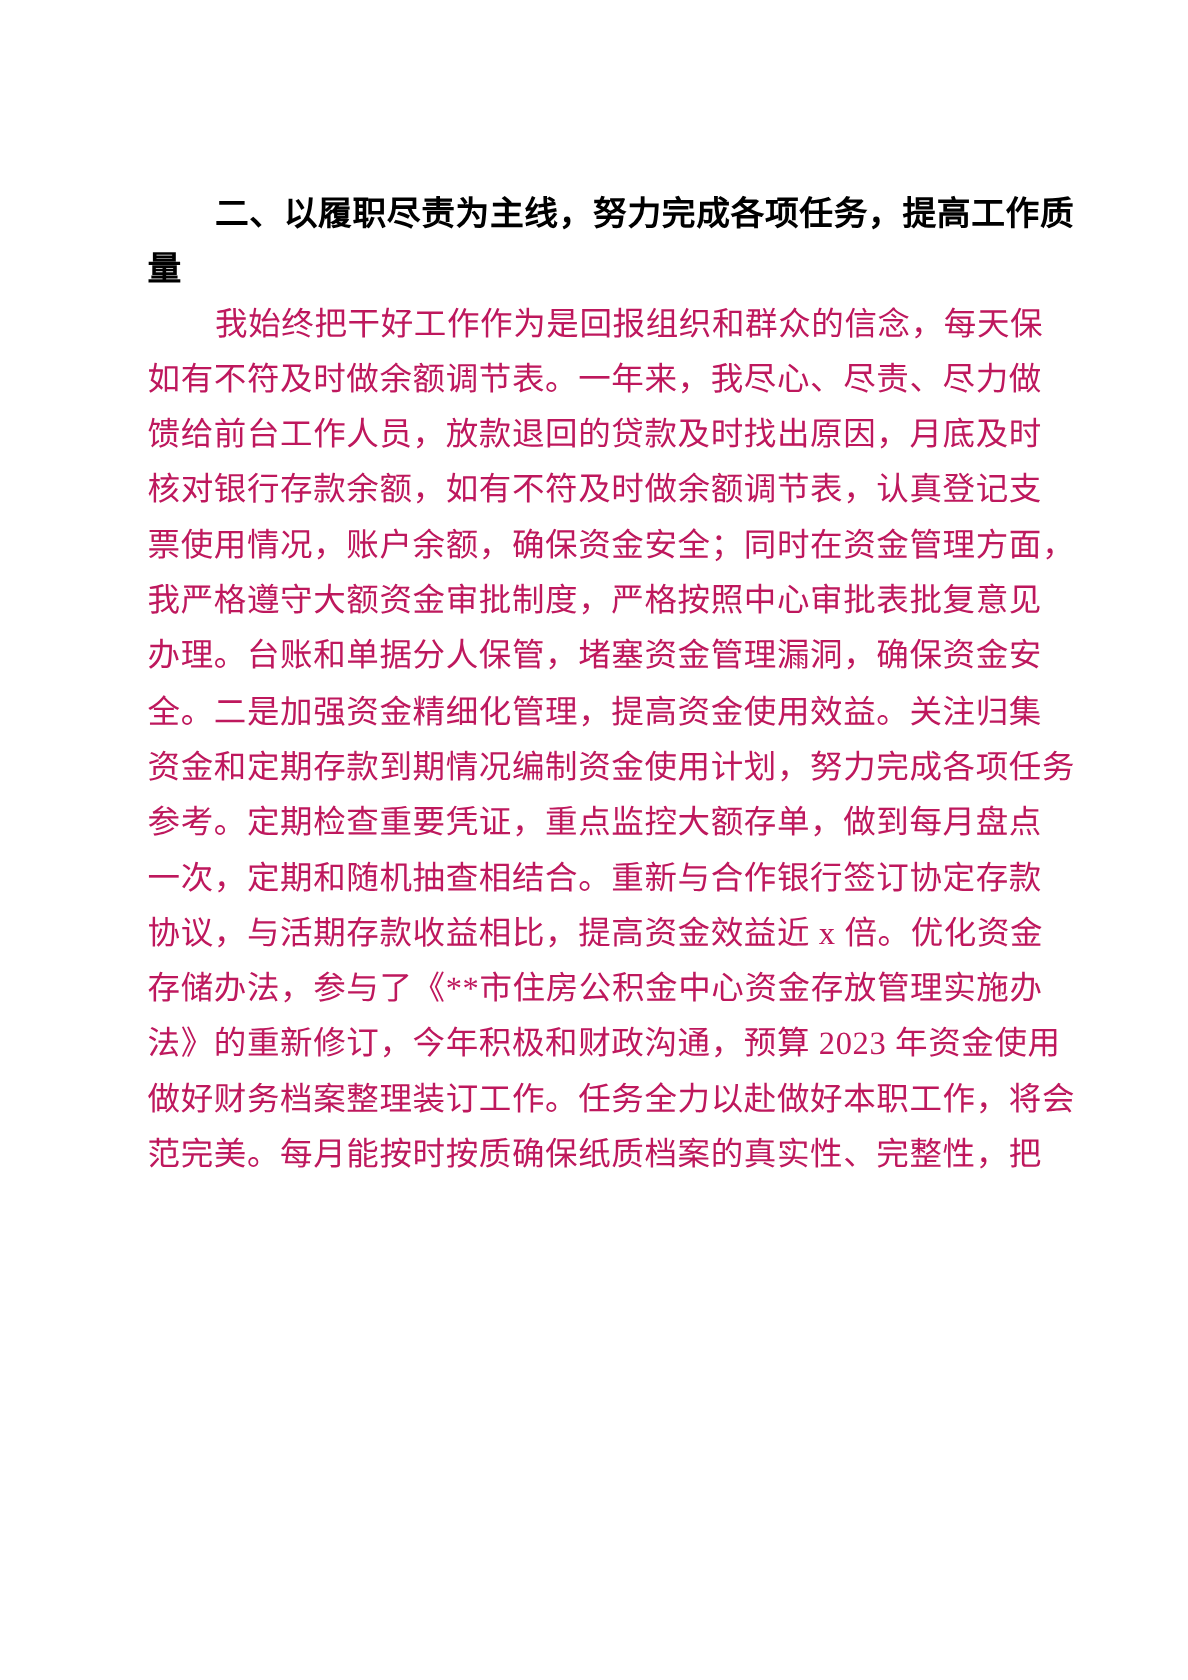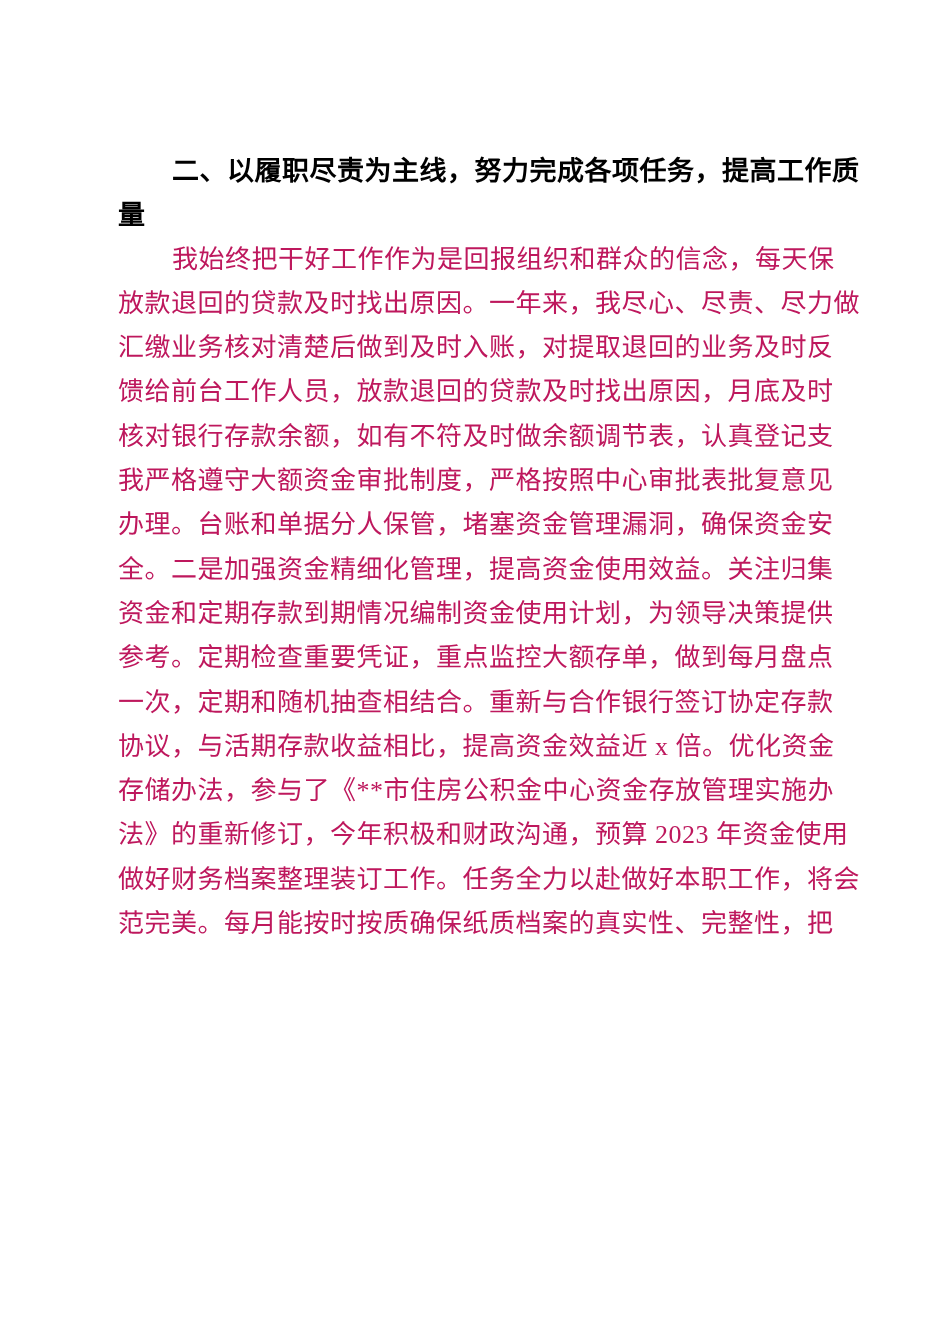--- a/index.html
+++ b/index.html
@@ -42,28 +42,28 @@
 </head>
 <body>
 
 <div class="page">
   <div class="content">
 
     <div class="line heading indent">二、以履职尽责为主线，努力完成各项任务，提高工作质</div>
     <div class="line heading align-left">量</div>
 
     <div class="line indent">我始终把干好工作作为是回报组织和群众的信念，每天保</div>
-    <div class="line">放款退回的贷款及时找出原因。一年来，我尽心、尽责、尽力做</div>
-    <div class="line">汇缴业务核对清楚后做到及时入账，对提取退回的业务及时反</div>
+    <div class="line">如有不符及时做余额调节表。一年来，我尽心、尽责、尽力做</div>
     <div class="line">馈给前台工作人员，放款退回的贷款及时找出原因，月底及时</div>
     <div class="line">核对银行存款余额，如有不符及时做余额调节表，认真登记支</div>
+    <div class="line">票使用情况，账户余额，确保资金安全；同时在资金管理方面，</div>
     <div class="line">我严格遵守大额资金审批制度，严格按照中心审批表批复意见</div>
     <div class="line">办理。台账和单据分人保管，堵塞资金管理漏洞，确保资金安</div>
     <div class="line">全。二是加强资金精细化管理，提高资金使用效益。关注归集</div>
-    <div class="line">资金和定期存款到期情况编制资金使用计划，为领导决策提供</div>
+    <div class="line">资金和定期存款到期情况编制资金使用计划，努力完成各项任务</div>
     <div class="line">参考。定期检查重要凭证，重点监控大额存单，做到每月盘点</div>
     <div class="line">一次，定期和随机抽查相结合。重新与合作银行签订协定存款</div>
     <div class="line">协议，与活期存款收益相比，提高资金效益近 x 倍。优化资金</div>
     <div class="line">存储办法，参与了《**市住房公积金中心资金存放管理实施办</div>
     <div class="line">法》的重新修订，今年积极和财政沟通，预算 2023 年资金使用</div>
     <div class="line">做好财务档案整理装订工作。任务全力以赴做好本职工作，将会</div>
     <div class="line">范完美。每月能按时按质确保纸质档案的真实性、完整性，把</div>
 
   </div>
 </div>

